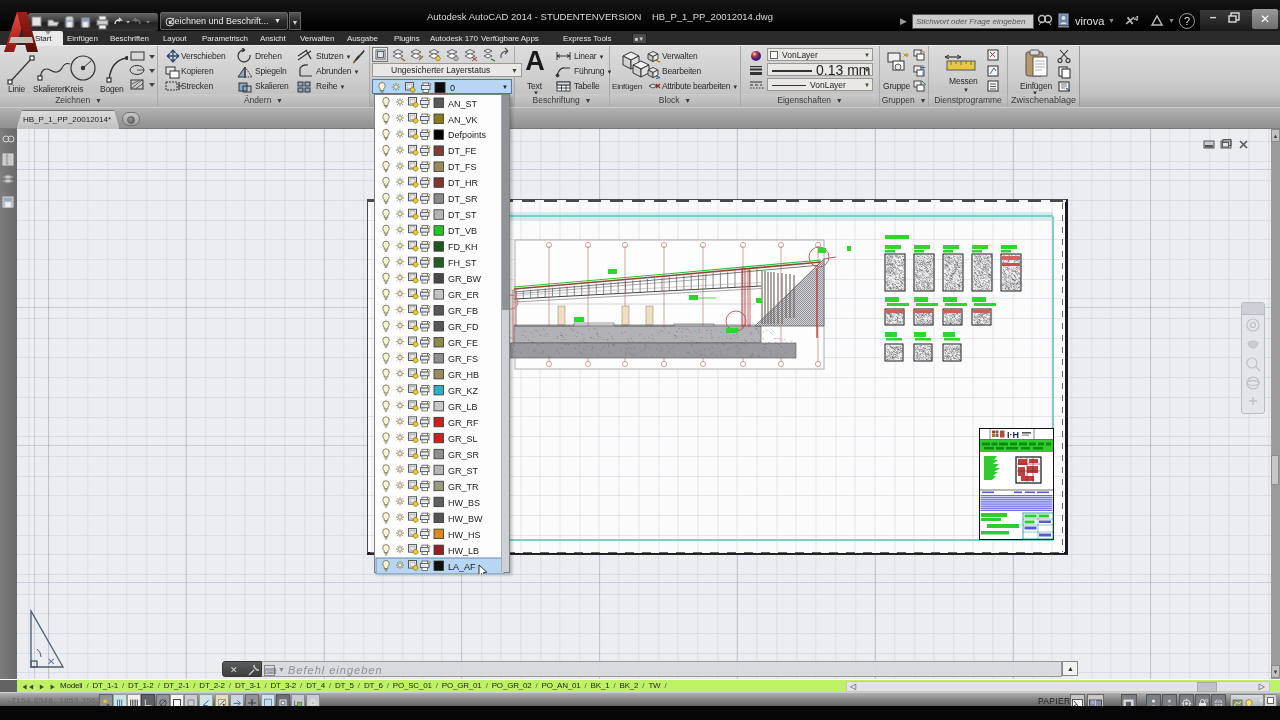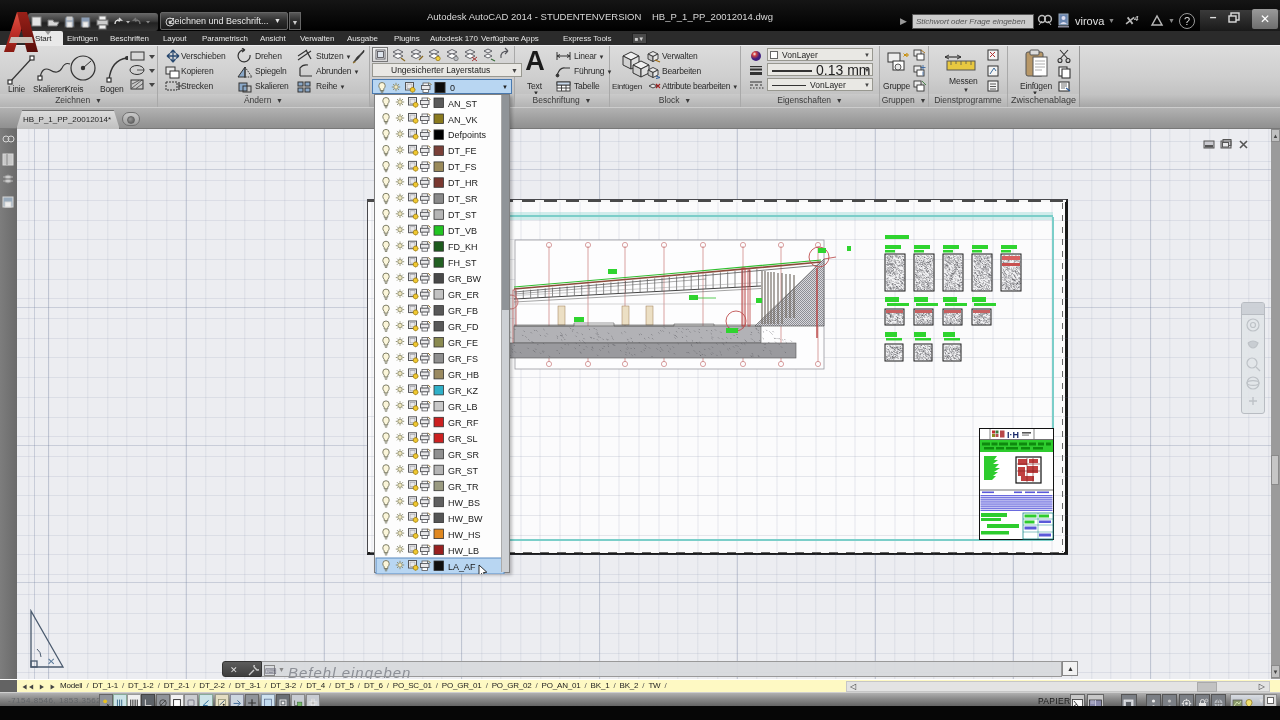--- a/index.html
+++ b/index.html
@@ -39,21 +39,21 @@
   repeating-linear-gradient(90deg,rgba(105,118,150,.13) 0 1px,transparent 1px 19.68px),
   repeating-linear-gradient(rgba(105,118,150,.13) 0 1px,transparent 1px 19.68px);
  background-position:31px 40px,31px 40px,11.3px 12px,11.3px 12px}
 #paper{position:absolute;left:367px;top:70px;width:701px;height:356px;background:#fbfbfc;border:1px solid #48484c;border-right:3px solid #191919;border-bottom:3px solid #191919}
 #papergrid{position:absolute;left:0;top:0;width:700px;height:356px;
  background-image:repeating-linear-gradient(90deg,rgba(110,120,150,.16) 0 1px,transparent 1px 19.68px),repeating-linear-gradient(rgba(110,120,150,.16) 0 1px,transparent 1px 19.68px);
  background-position:14.5px 0px,14.5px 0px}
 
 #cmdbar{position:absolute;left:222px;top:532px;height:17px}
 
-#layoutrow{position:absolute;left:0;top:679px;width:1280px;height:13px;background:#fef9c3;border-top:1px solid #fff}
+#layoutrow{position:absolute;left:0;top:679px;width:1280px;height:13px;background:#bef264;border-top:1px solid #fff}
 #statusbar{position:absolute;left:0;top:692px;width:1280px;height:14px;background:linear-gradient(#b0b0b0,#8a8a8a 45%,#646464);border-top:1px solid #cfcfcf}
 #bottombar{position:absolute;left:0;top:706px;width:1280px;height:14px;background:#060606}
 </style></head>
 <body>
 <div id="app">
   <div id="titlebar">
     <div id="logo">
       <svg width="54" height="50" viewBox="0 0 54 50">
         <defs>
             <linearGradient id="lg1" x1="0" y1="0" x2="0" y2="1">
@@ -760,21 +760,21 @@
     <div id="cmdbar">
       <div class="abs" style="left:0;top:0;width:40px;height:16px;background:linear-gradient(#5c5c5c,#3e3e3e);border:1px solid #333;border-radius:3px 0 0 3px">
         <span style="color:#ddd;font-size:9px;position:absolute;left:7px;top:3px">✕</span>
         <svg width="12" height="12" viewBox="0 0 12 12" style="position:absolute;left:24px;top:3px">
             <path d="M2 10 L7 5 M7 2 a3.5 3.5 0 1 1 3 3 l-3 -3" stroke="#ccc" fill="none" stroke-width="1.4"></path>
           </svg>
       </div>
       <div class="abs" style="left:40px;top:0;width:800px;height:16px;background:rgba(215,217,220,0.92);border:1px solid #999;border-left:none">
         <span style="position:absolute;left:2px;top:3px;width:11px;height:11px;border:1px solid #888;color:#667;font-size:8px;text-align:center;line-height:11px">⌨</span>
         <span style="position:absolute;left:16px;top:4px;color:#888;font-size:7px">▼</span>
-        <span style="position:absolute;left:26px;top:2px;color:#8d9097;font-size:15px;font-style:italic;letter-spacing:1px">Befehl eingeben</span>
+        <span style="position:absolute;left:26px;top:2px;color:#8d9097;font-size:11px;font-style:italic;letter-spacing:1px">Befehl eingeben</span>
       </div>
       <div class="abs" style="left:840px;top:0;width:16px;height:15px;background:#f2f2f2;border:1px solid #888">
           <span style="position:absolute;left:4px;top:3px;font-size:7px;color:#333">▲</span>
         </div>
     </div>
 
     </div>
   <div id="layerdd" style="position:absolute;left:372px;top:79px;z-index:50">
   <div style="position:absolute;left:0;top:0;width:140px;height:15px;background:#b8d6f2;border:1px solid #4a7ab0">
     <svg width="138" height="13" viewBox="0 0 138 13">

